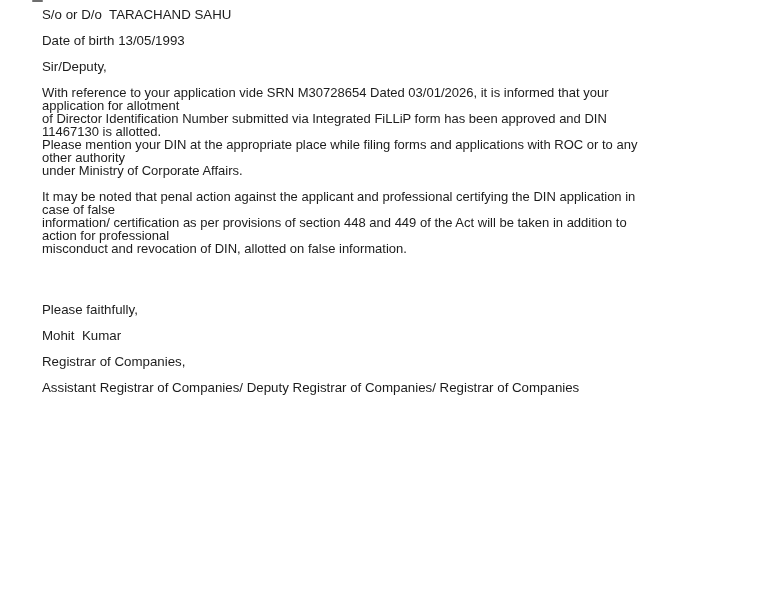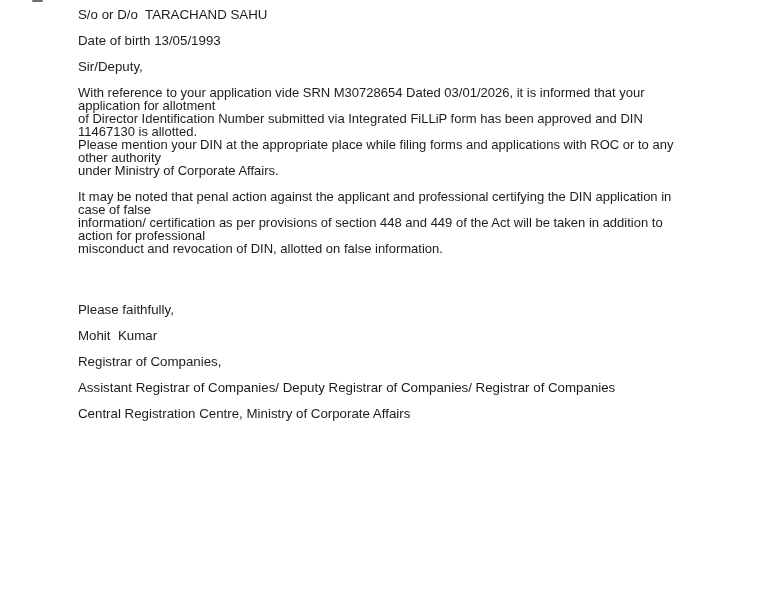--- a/index.html
+++ b/index.html
@@ -13,21 +13,20 @@
     height: 600px;
     overflow: hidden;
     position: relative;
     font-family: "Liberation Sans", "DejaVu Sans", sans-serif;
     color: #1c1c1c;
   }
   .page {
     width: 686px;
     height: 600px;
     padding: 8px 26px 0 42px;
-    margin-left: 36px;
   }
   .doc-line {
     font-size: 13.3px;
     line-height: 13px;
     margin: 0 0 13px 0;
     white-space: pre-wrap;
     color: #1c1c1c;
   }
   .doc-paragraph {
     font-size: 13px;
@@ -75,15 +74,14 @@
 misconduct and revocation of DIN, allotted on false information.</div>
 
   <div class="doc-line closing-gap">Please faithfully,</div>
 
   <div class="doc-line">Mohit  Kumar</div>
 
   <div class="doc-line">Registrar of Companies,</div>
 
   <div class="doc-line">Assistant Registrar of Companies/ Deputy Registrar of Companies/ Registrar of Companies</div>
 
-  <div class="doc-line">Central Registration Centre, Ministry of Corporate Affairs</div>
 
 </div>
 
 </body></html>

